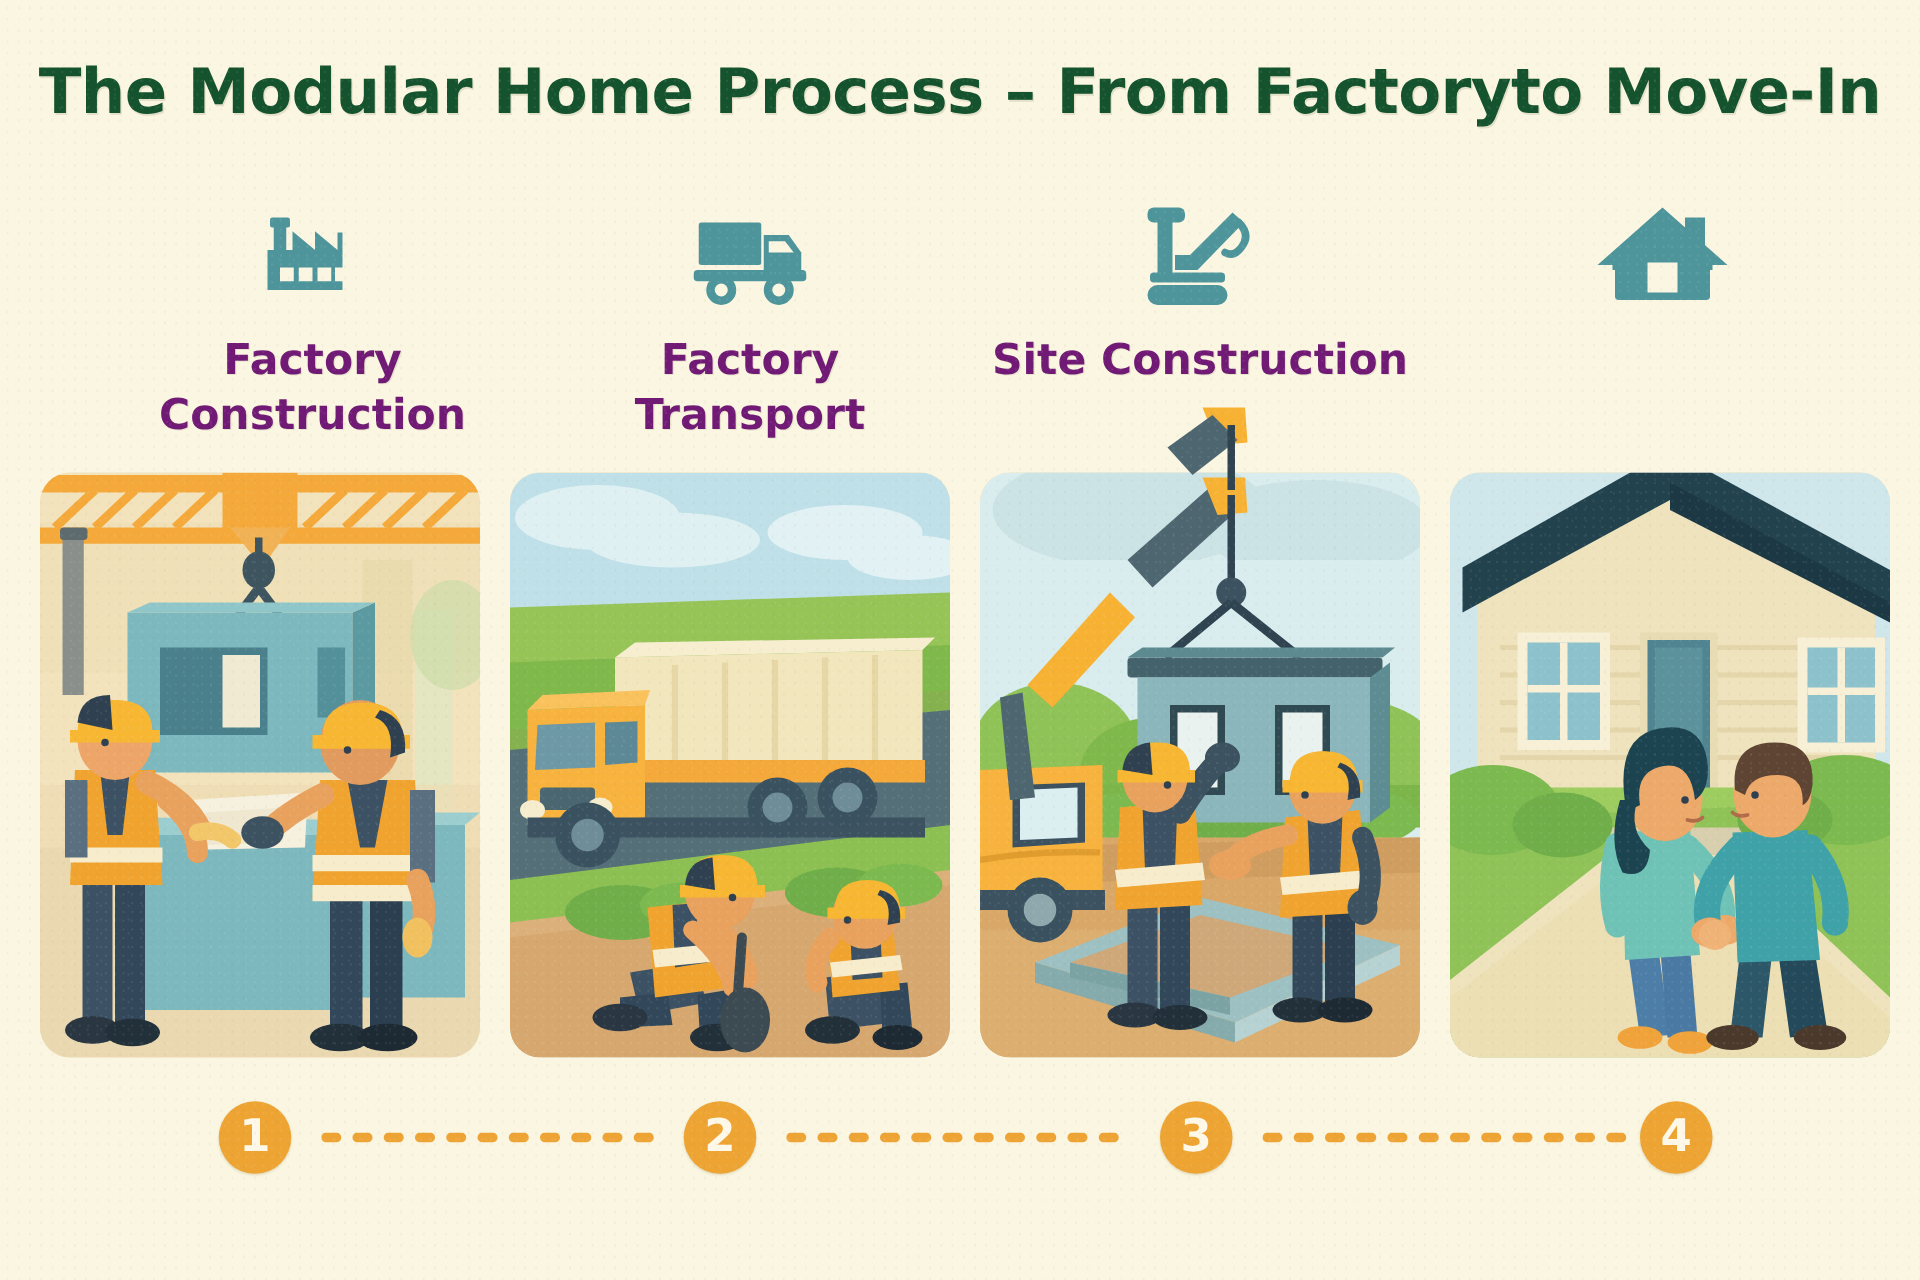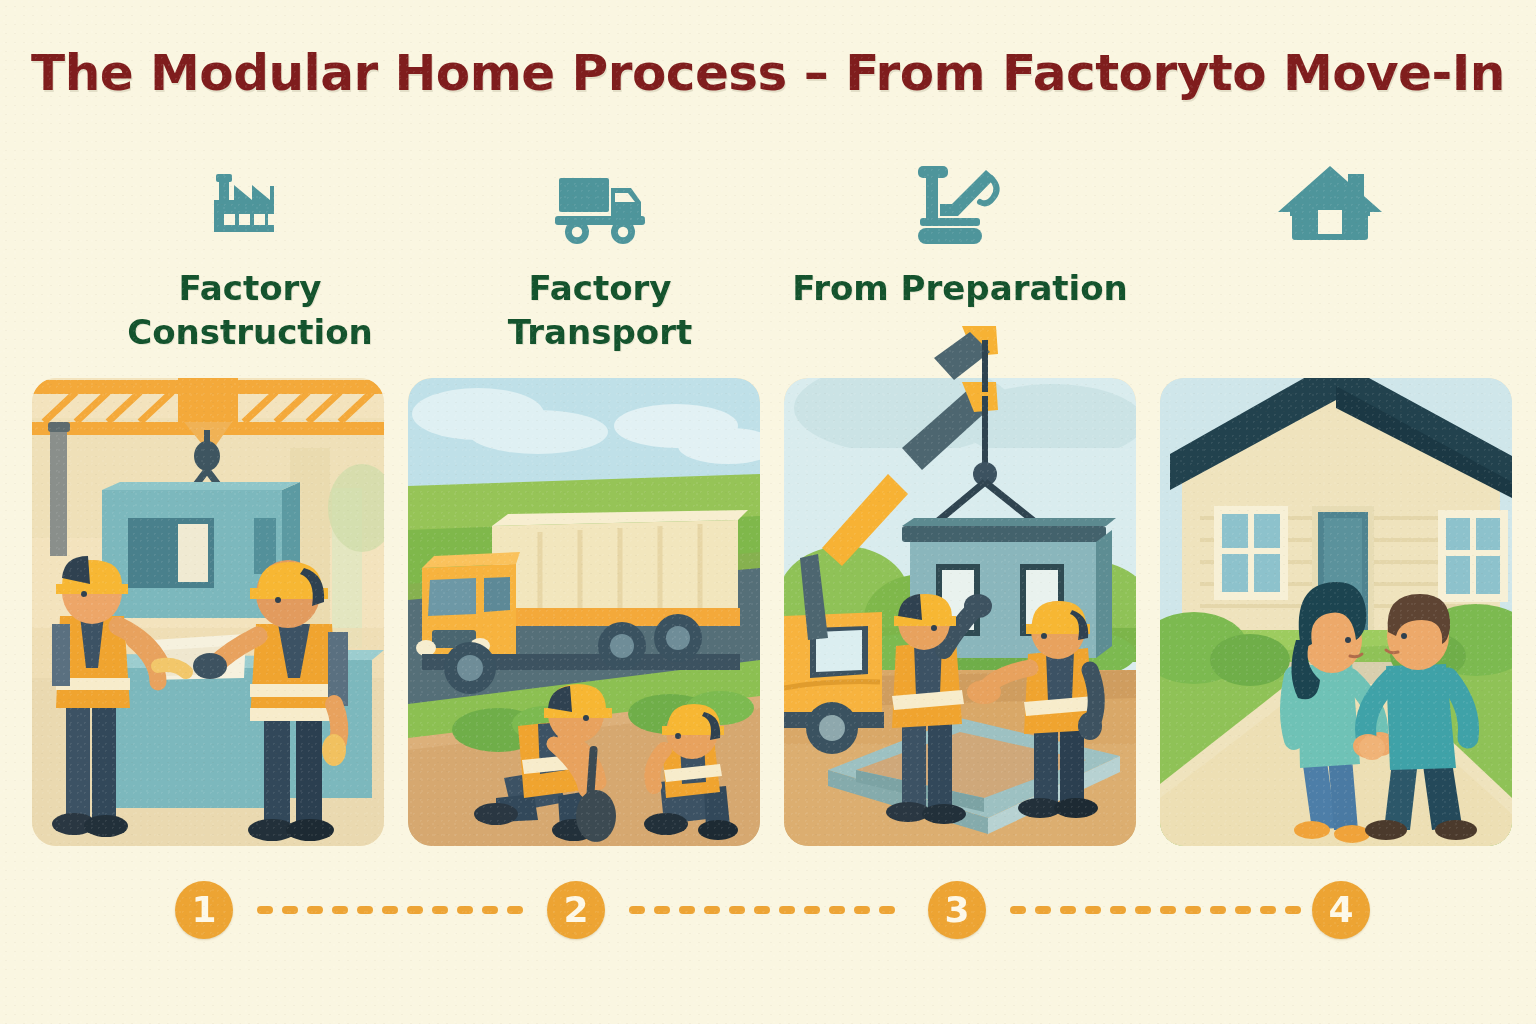--- a/index.html
+++ b/index.html
@@ -12,34 +12,34 @@
   .stage{position:absolute;left:0;top:0;width:1536px;height:1024px;}
 
   
   .title{
     position:absolute;left:0;top:44px;width:1536px;
     text-align:center;
     font-family:"DejaVu Sans", sans-serif;
     font-weight:700;
     font-size:50px;
     letter-spacing:-0.5px;
-    color:#7f1d1d;
+    color:#14532d;
     white-space:nowrap;
     text-shadow:1px 2px 0 rgba(120,120,90,.18);
   }
 
   
   .stepHead{position:absolute;text-align:center;}
   .stepIcon{display:block;margin:0 auto;}
   .stepLabel{
     font-family:"DejaVu Sans", sans-serif;
     font-weight:700;
     font-size:34px;
     line-height:1.30;
-    color:#14532d;
+    color:#701a75;
     margin-top:10px;
     white-space:pre-line;
     text-shadow:1px 1px 0 rgba(120,120,90,.14);
   }
 
   
   .panel{
     position:absolute;
     border-radius:24px;
     overflow:hidden;
@@ -128,21 +128,21 @@
         <g fill="#4e959b">
           <rect x="18" y="6" width="30" height="12" rx="5"></rect>
           <rect x="26" y="12" width="12" height="48"></rect>
           <rect x="20" y="58" width="60" height="8" rx="3"></rect>
           <rect x="18" y="68" width="64" height="16" rx="8"></rect>
           <path d="M40 56 L40 44 L52 44 L86 10 L95 18 L58 56 Z"></path>
           <path d="M91 18 q10 10 2 20 q-6 8 -13 4" fill="none" stroke="#4e959b" stroke-width="6" stroke-linecap="round"></path>
         </g>
       </svg>
     </span>
-    <div class="stepLabel">From Preparation</div>
+    <div class="stepLabel">Site Construction</div>
   </div>
 
   <div class="stepHead" style="left:1140px;top:160px;width:380px;">
     <span class="stepIcon">
       <svg width="120" height="92" viewBox="0 0 120 92" aria-hidden="true">
         <g fill="#4e959b">
           <path d="M60 6 L112 52 L100 52 L100 56 L20 56 L20 52 L8 52 Z"></path>
           <rect x="22" y="46" width="76" height="34" rx="3"></rect>
           <rect x="78" y="14" width="16" height="26"></rect>
         </g>

